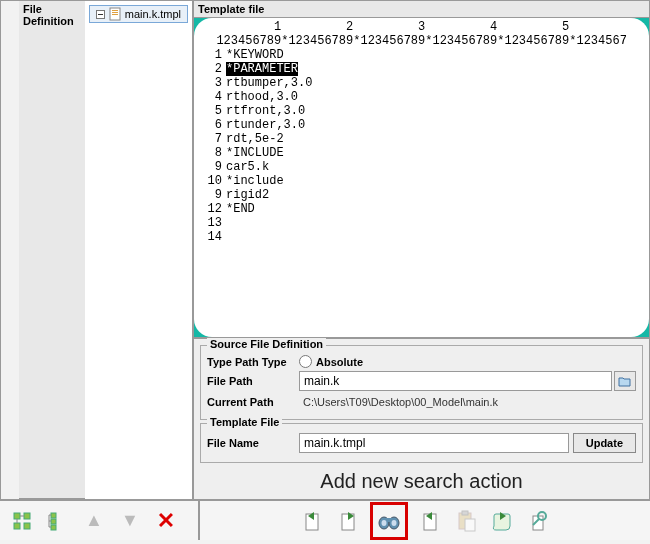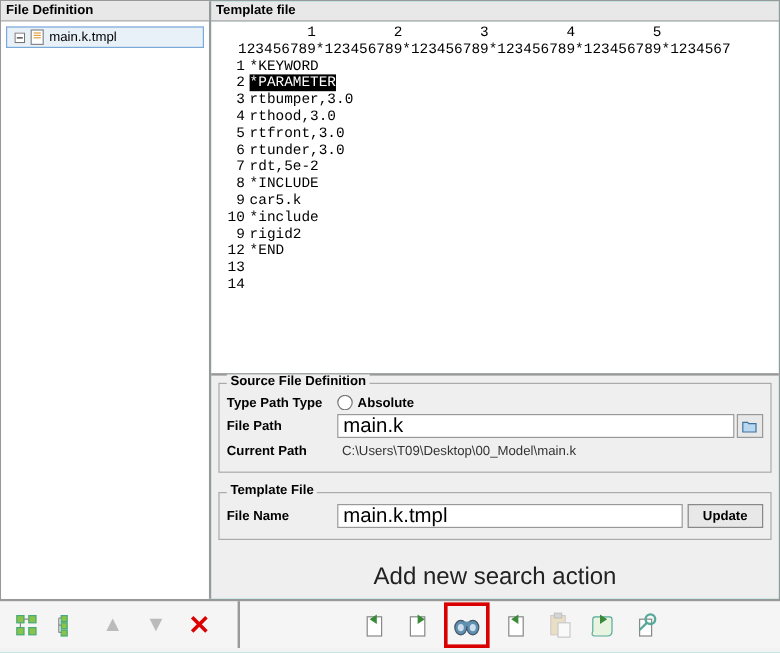--- a/index.html
+++ b/index.html
@@ -13,23 +13,24 @@
     position: relative;
   }
   .main-container {
     display: flex;
     height: 500px;
     border: 1px solid #999;
   }
   .left-panel {
     width: 175px;
     display: flex;
-    flex-direction: column;
+    flex-direction: row;
     border-right: 2px solid #999;
     background: #f5f5f5;
+    margin-left: 18px;
   }
   .panel-header {
     background: #e8e8e8;
     border-bottom: 1px solid #999;
     padding: 2px 4px;
     font-weight: bold;
     font-size: 11px;
   }
   .tree-area {
     flex: 1;
@@ -68,20 +69,21 @@
     padding: 2px 4px;
     text-align: center;
   }
   .code-area {
     flex: 1;
     background: #fff;
     font-family: "Courier New", monospace;
     font-size: 12px;
     overflow: hidden;
     padding: 2px 0;
+    border-radius: 18px;
   }
   .ruler-row {
     white-space: pre;
     padding-left: 8px;
     color: #000;
   }
   .code-line {
     display: flex;
     white-space: pre;
   }
@@ -99,21 +101,21 @@
     color: #fff;
     display: inline-block;
   }
   .source-def {
     border-top: 2px solid #999;
     background: #efefef;
     padding: 4px;
   }
   .group-box {
     border: 1px solid #aaa;
-    margin: 2px 2px 16px 2px;
+    margin: 2px 2px 3px 2px;
     padding: 6px 6px 6px 6px;
     position: relative;
   }
   .group-box .legend {
     position: absolute;
     top: -8px;
     left: 6px;
     background: #efefef;
     padding: 0 3px;
     font-weight: bold;
@@ -138,21 +140,21 @@
     display: flex;
     align-items: center;
     gap: 4px;
     font-weight: bold;
   }
   .text-input {
     flex: 1;
     border: 1px solid #999;
     background: #fff;
     padding: 2px 4px;
-    font-size: 17px;
+    font-size: 12px;
     height: 20px;
   }
   .text-display {
     flex: 1;
     padding: 2px 4px;
     font-size: 11px;
     color: #333;
   }
   .browse-btn {
     width: 22px;

